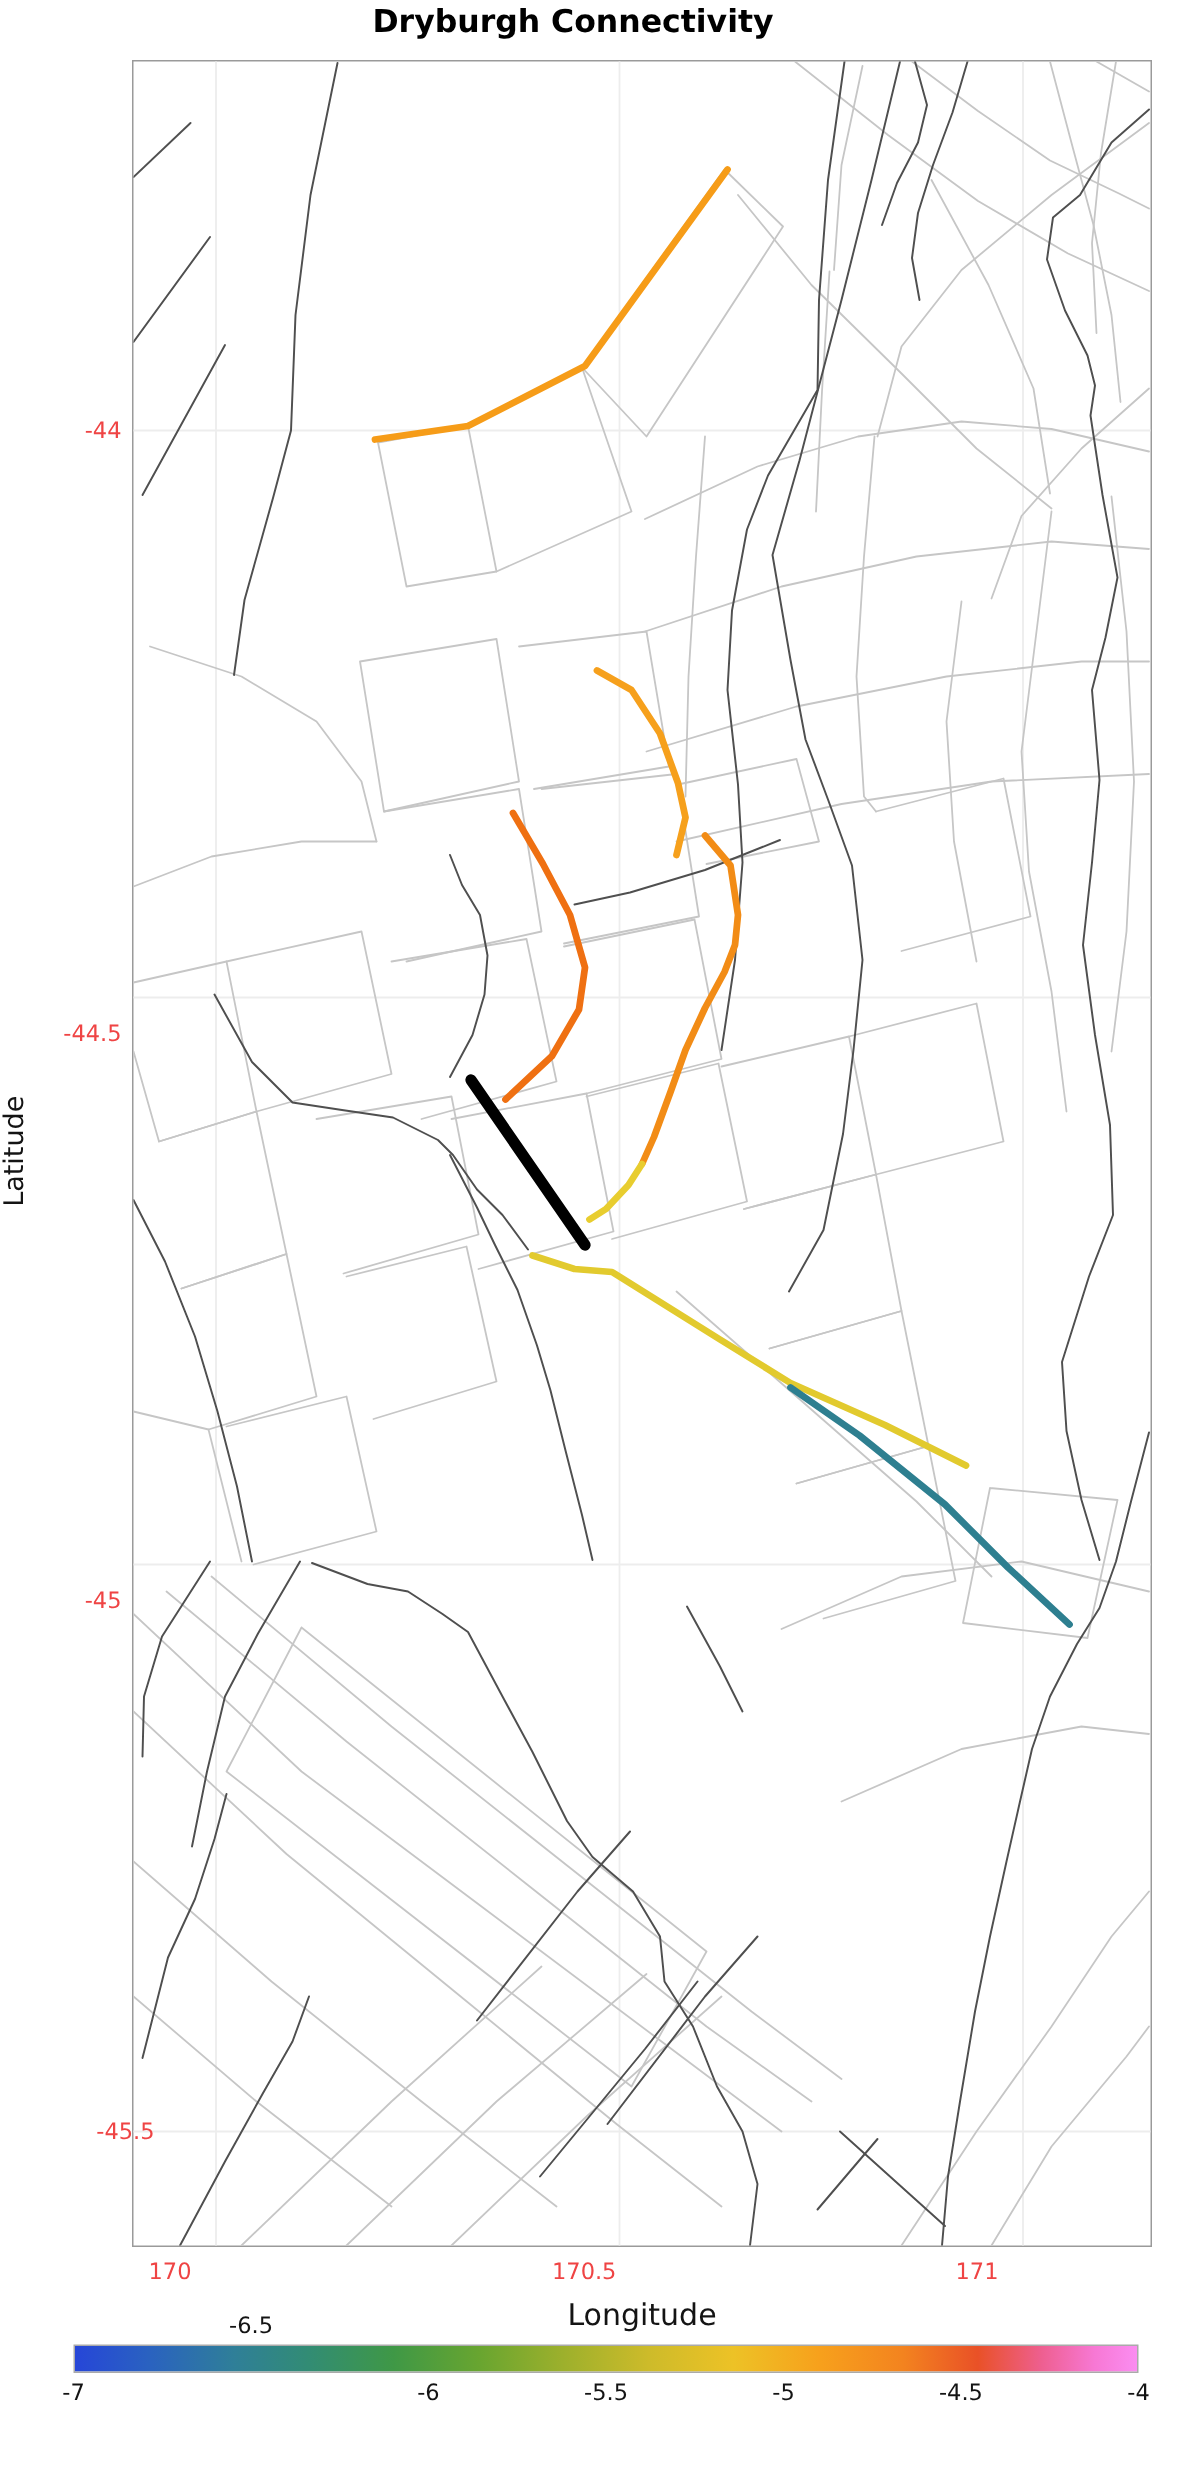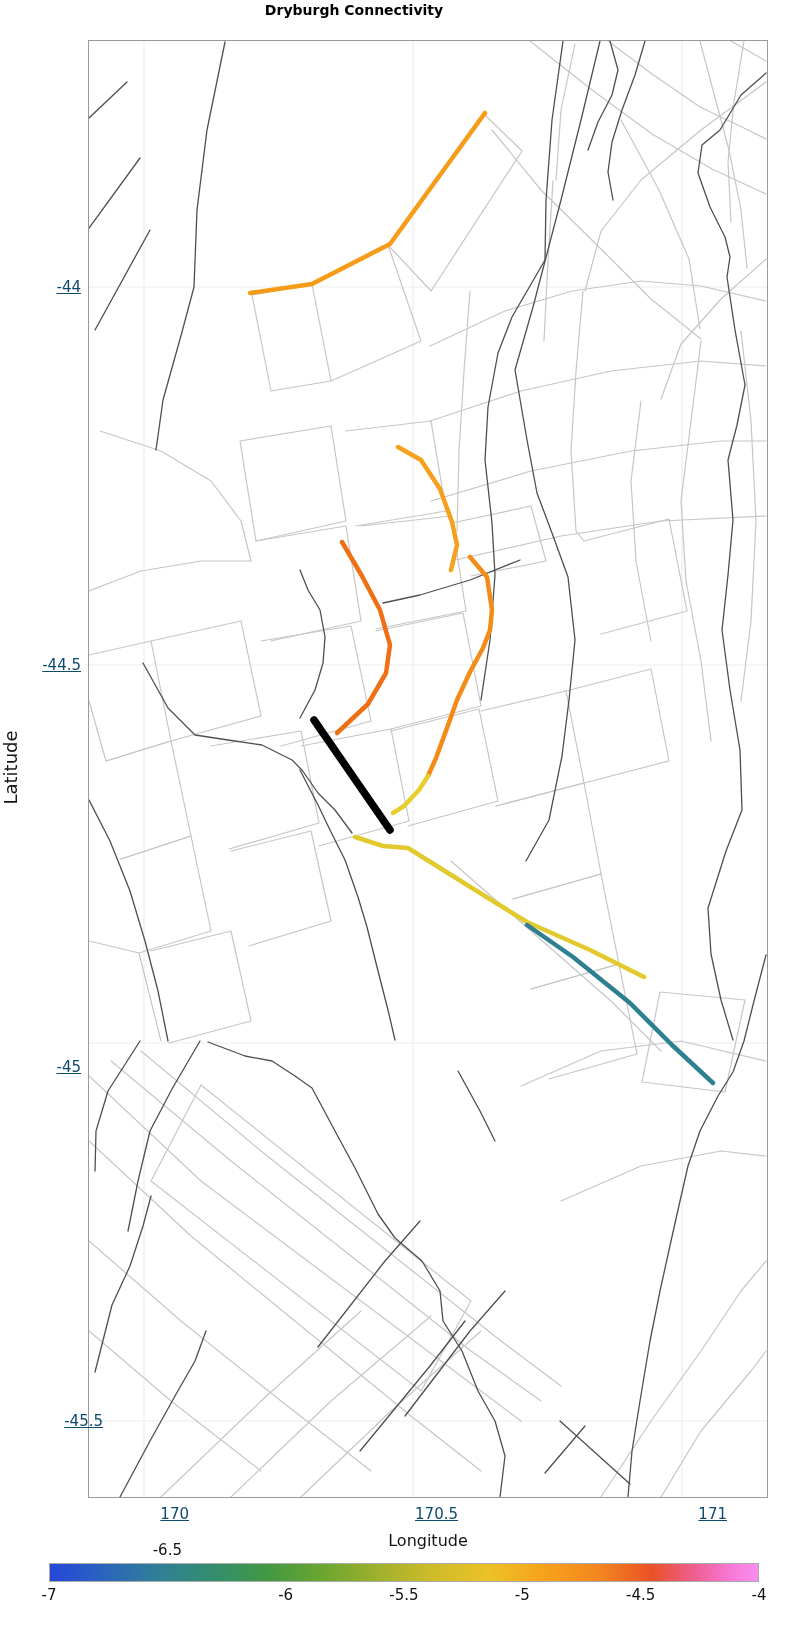--- a/index.html
+++ b/index.html
@@ -5,36 +5,36 @@
   html,body{margin:0;padding:0;background:#ffffff;}
   #figure{
     position:relative;
     width:800px;height:1645px;
     background:#ffffff;
     font-family:"DejaVu Sans", sans-serif;
     overflow:hidden;
   }
   #title{
     position:absolute;left:0;top:2px;width:708px;
-    text-align:center;font-size:14px;font-weight:700;color:#000;
+    text-align:center;font-size:21px;font-weight:700;color:#000;padding-left:28px;
   }
   #plot{
     position:absolute;
     border:1px solid #9a9a9a;
     box-sizing:content-box;
     background:#ffffff;
   }
   #map-svg{position:absolute;left:0;top:0;}
   .tick-label{
-    position:absolute;font-size:15px;color:#0c4a6e;line-height:18px;white-space:nowrap;text-decoration:underline;
+    position:absolute;font-size:15px;color:#ef4444;line-height:18px;white-space:nowrap;
   }
-  .x-tick{text-align:right;}
+  .x-tick{text-align:left;}
   .y-tick{text-align:right;}
   #xlabel{
-    position:absolute;font-size:16px;color:#141414;text-align:center;
+    position:absolute;font-size:20px;color:#141414;text-align:center;
   }
   #ylabel{
     position:absolute;font-size:18px;color:#141414;
     transform:rotate(-90deg);transform-origin:center center;
     text-align:center;white-space:nowrap;
   }
   #colorbar{
     position:absolute;border:1px solid #aaaaaa;box-sizing:border-box;
   }
   .cb-tick{
@@ -161,21 +161,21 @@
   </div>
 
   <div id="xlabel" style="left: 328px; top: 1531px; width: 200px;">Longitude</div>
   <div id="ylabel" style="left: -90px; top: 757px; width: 200px;">Latitude</div>
 
   <div id="colorbar" style="left: 49px; top: 1563px; width: 710px; height: 19px; background: linear-gradient(to right, rgb(38, 70, 216) 0%, rgb(42, 98, 192) 7%, rgb(47, 127, 152) 15%, rgb(50, 140, 116) 22%, rgb(63, 152, 70) 30%, rgb(104, 165, 48) 38%, rgb(157, 176, 44) 46%, rgb(205, 187, 42) 54%, rgb(237, 194, 38) 62%, rgb(247, 161, 28) 70%, rgb(243, 131, 31) 78%, rgb(233, 81, 39) 85%, rgb(238, 95, 144) 91%, rgb(247, 120, 212) 96%, rgb(251, 141, 241) 100%);"></div>
 <div class="tick-label x-tick" style="left: 99px; top: 1505px; width: 90px;">170</div>
     <div class="tick-label x-tick" style="left: 368px; top: 1505px; width: 90px;">170.5</div>
     <div class="tick-label x-tick" style="left: 637px; top: 1505px; width: 90px;">171</div>
     <div class="tick-label y-tick" style="left: 0px; top: 278px; width: 81px;">-44</div>
-    <div class="tick-label y-tick" style="left: 0px; top: 656px; width: 81px;">-44.5</div>
+    <div class="tick-label y-tick" style="left: 0px; top: 680px; width: 81px;">-44.5</div>
     <div class="tick-label y-tick" style="left: 0px; top: 1034px; width: 81px; margin-top: 24px;">-45</div>
     <div class="tick-label y-tick" style="left: 0px; top: 1412px; width: 81px; padding-left: 22px;">-45.5</div>
     <div class="cb-tick" style="left: 9px; top: 1586px; width: 80px;">-7</div>
     <div class="cb-tick" style="left: 127.357px; top: 1541px; width: 80px;">-6.5</div>
     <div class="cb-tick" style="left: 245.643px; top: 1586px; width: 80px;">-6</div>
     <div class="cb-tick" style="left: 364px; top: 1586px; width: 80px; text-align: center;">-5.5</div>
     <div class="cb-tick" style="left: 482.357px; top: 1586px; width: 80px;">-5</div>
     <div class="cb-tick" style="left: 600.643px; top: 1586px; width: 80px;">-4.5</div>
     <div class="cb-tick" style="left: 719px; top: 1586px; width: 80px;">-4</div>
   </div>

